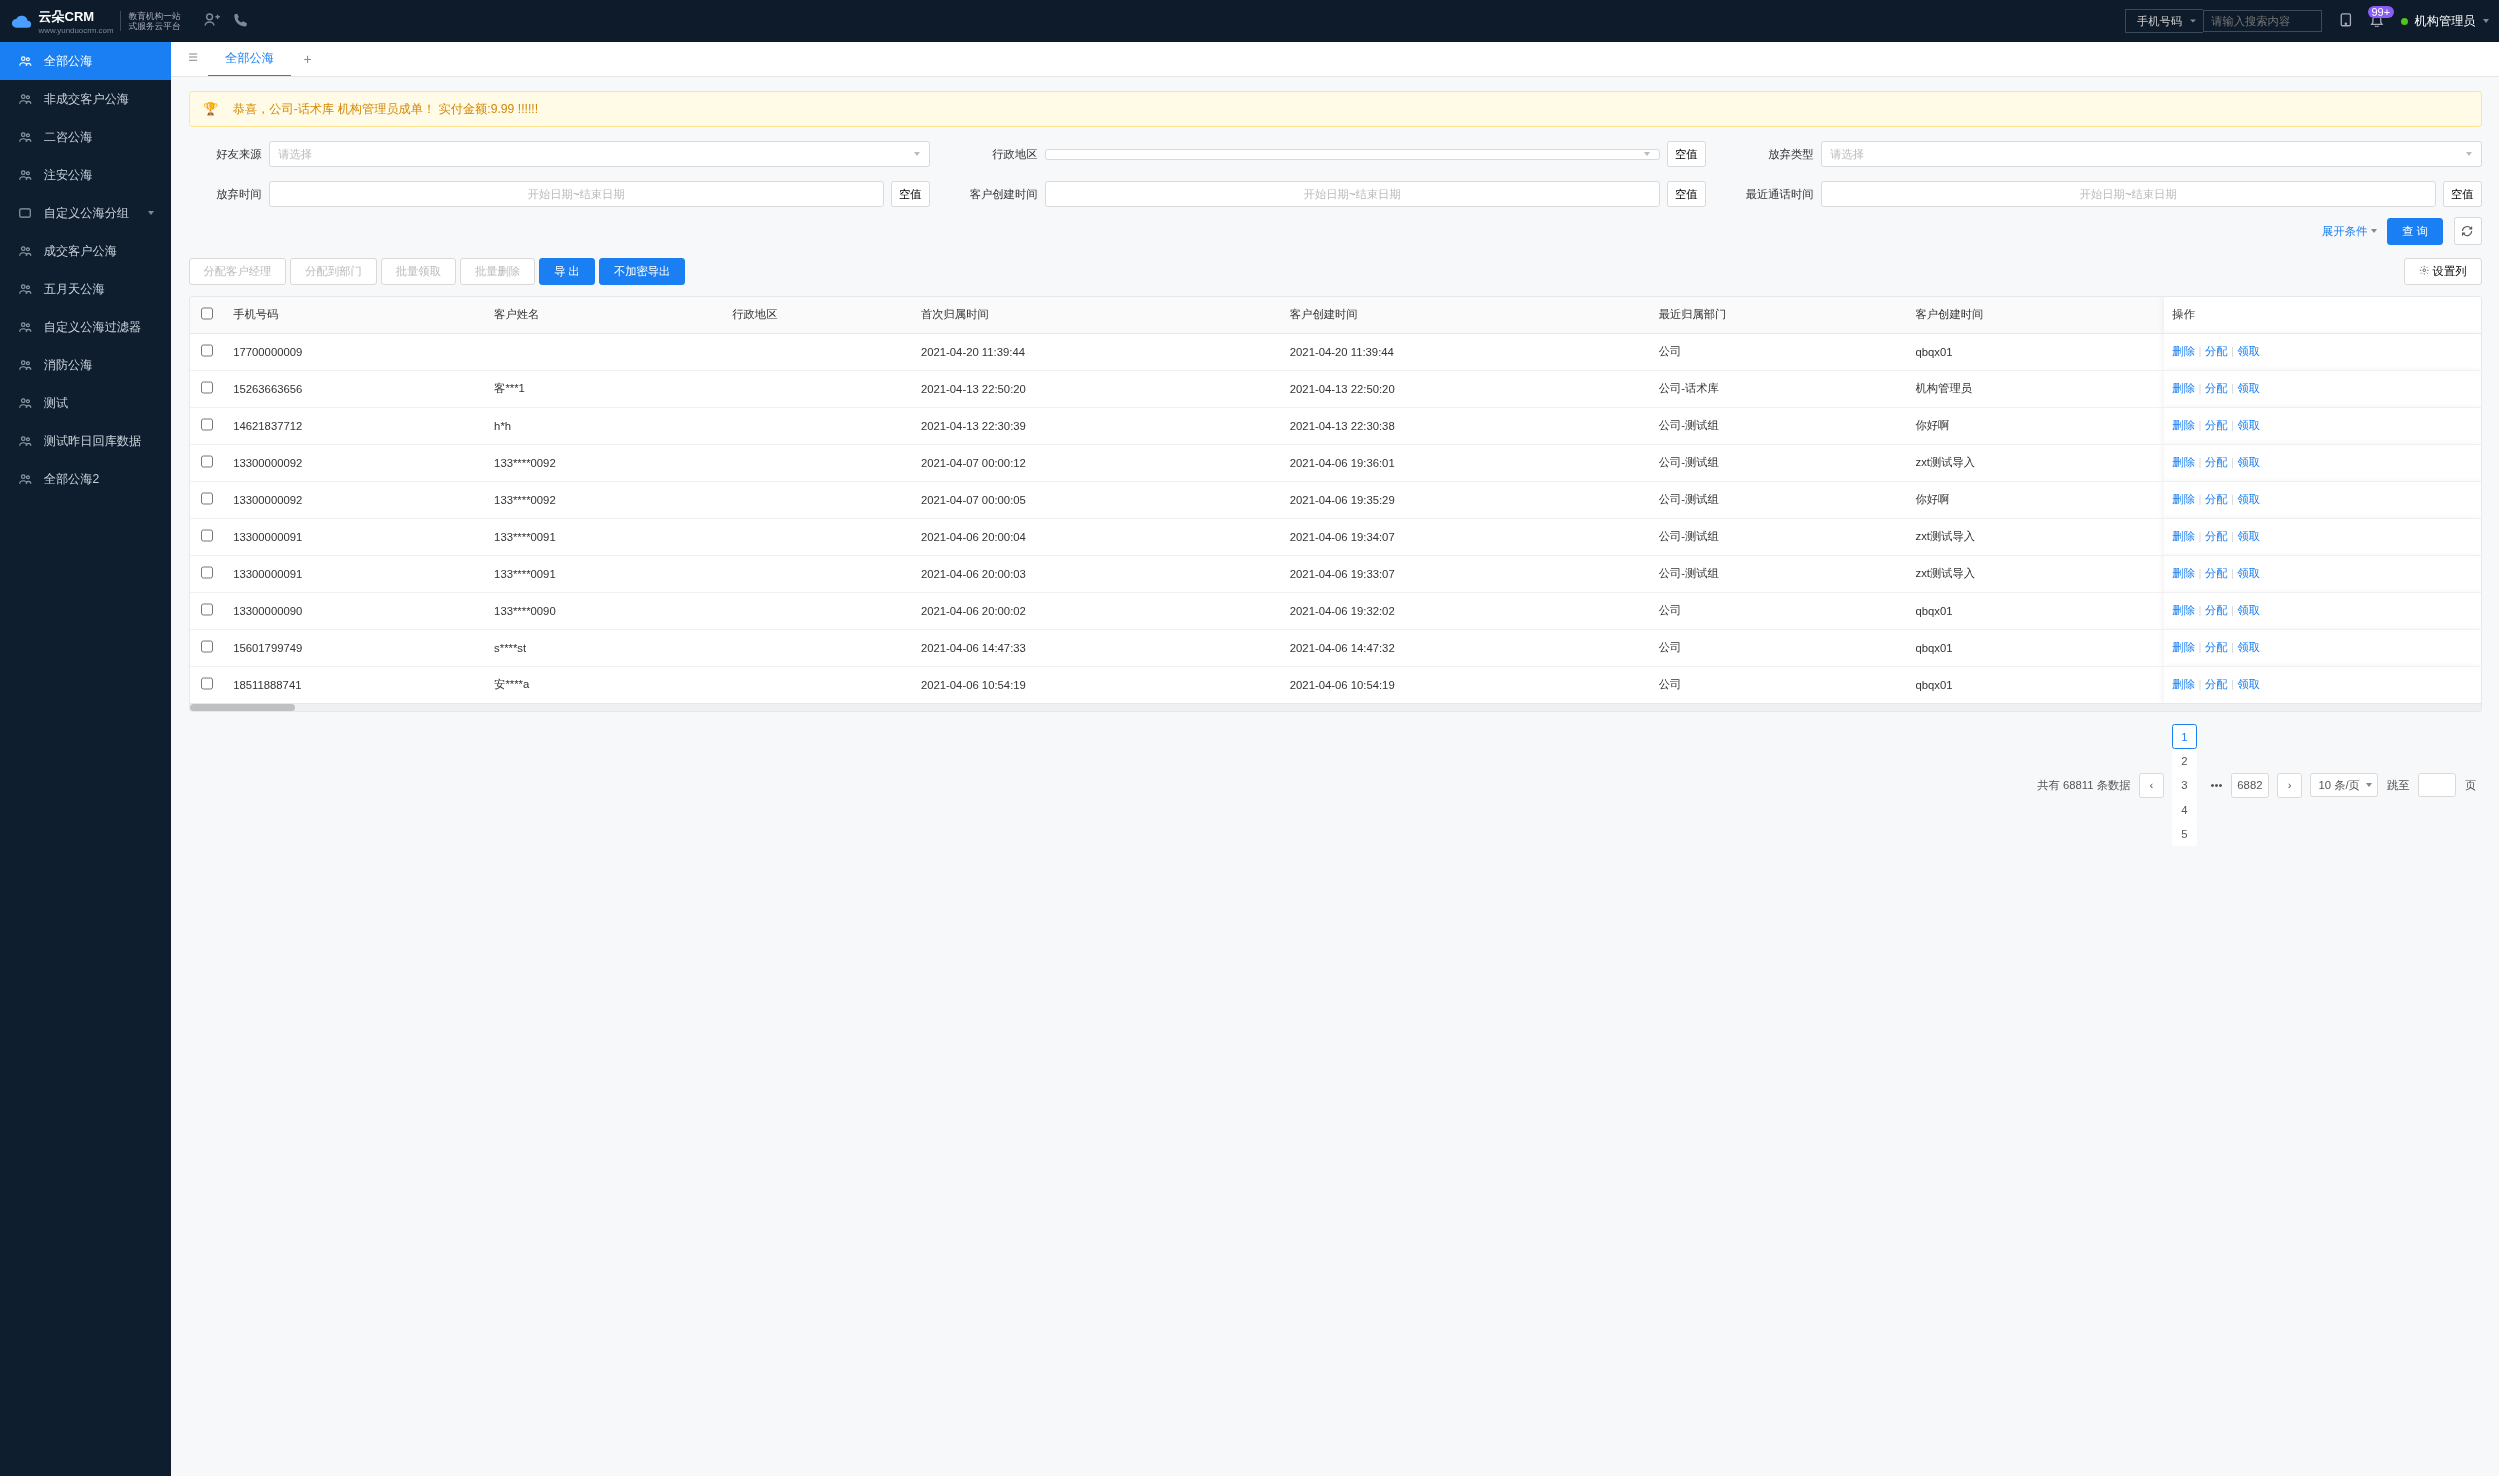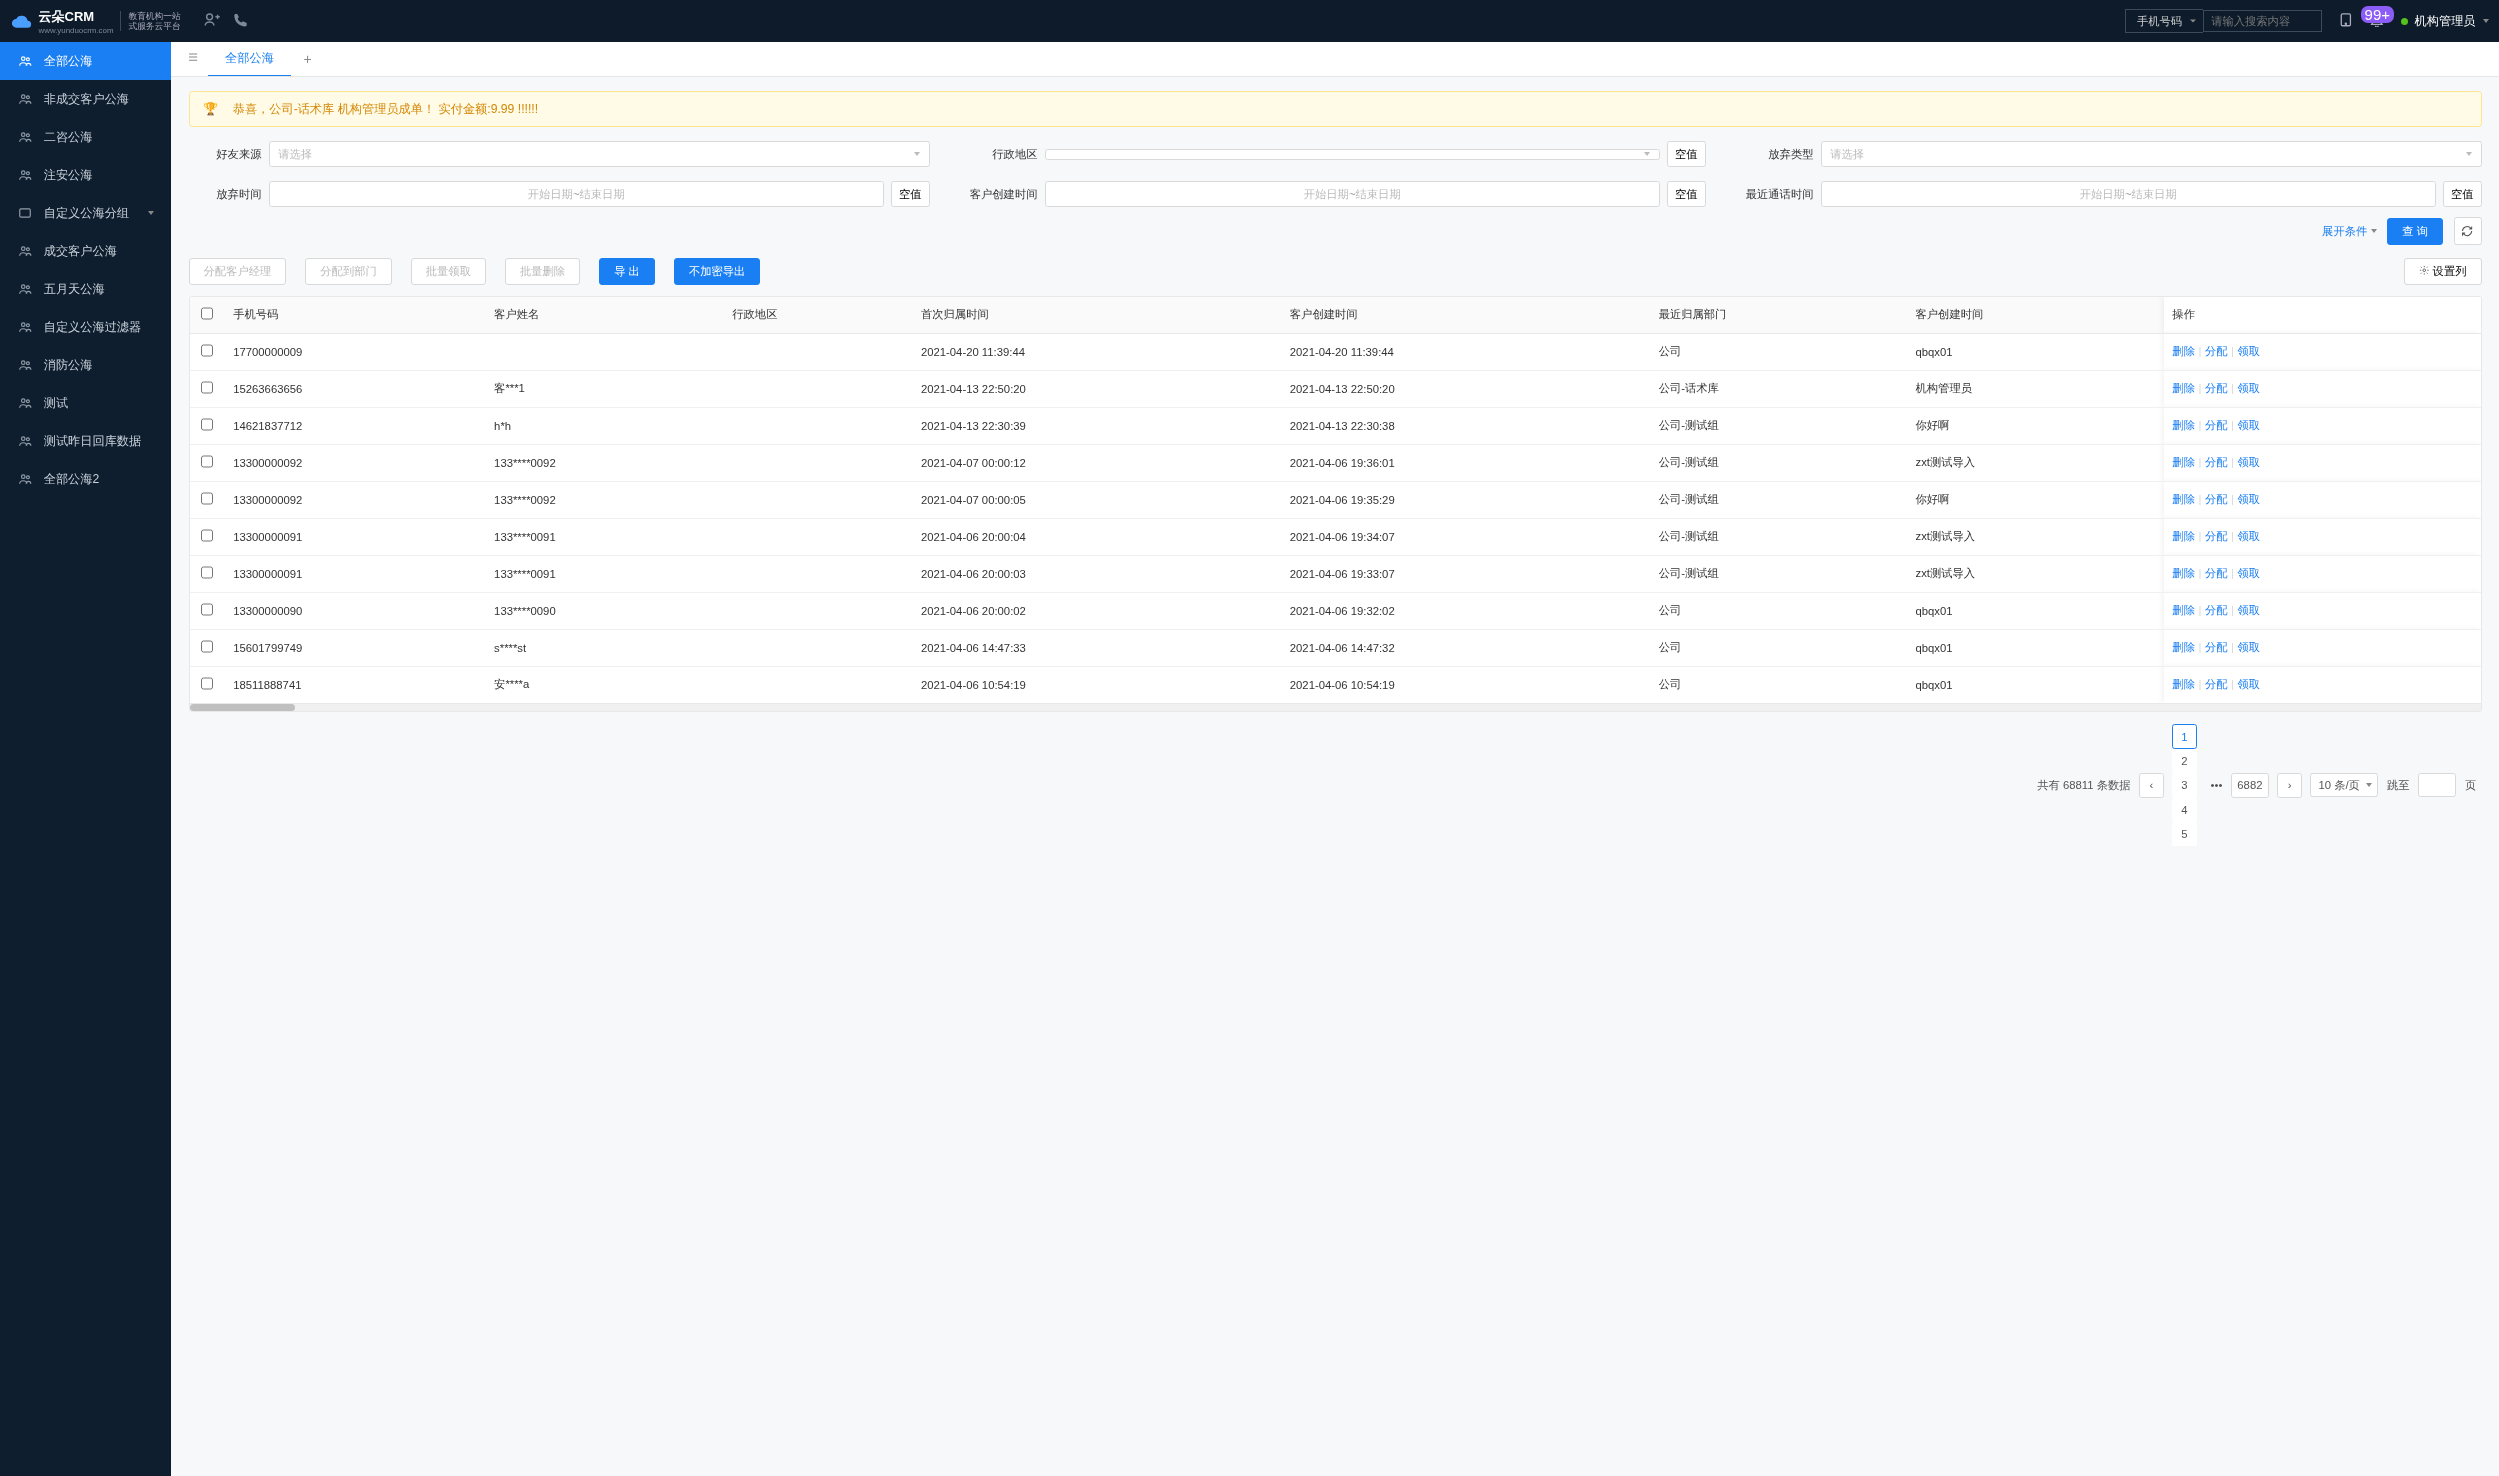--- a/index.html
+++ b/index.html
@@ -16,21 +16,21 @@
 .nav-item.active { color: #fff; font-weight: 600; }
 .nav-icons { display: flex; gap: 12.2px; margin-left: 8.7px; align-items: center; }
 .nav-icon { color: #7a8a9a; cursor: pointer; }
 .spacer { flex: 1; }
 .search-type { border: 0.9px solid #3a4a5a; padding: 3.5px 21px 3.5px 10.5px; color: #ccc; font-size: 11.3px; position: relative; border-right: none; }
 .search-type::after { content: ""; position: absolute; right: 7px; top: 50%; width: 0; height: 0; border-left: 3.5px solid transparent; border-right: 3.5px solid transparent; border-top: 3.5px solid #888; transform: translateY(-50%); }
 .search-box { border: 0.9px solid #3a4a5a; padding: 3.5px 7px; display: flex; align-items: center; gap: 11px; width: 119px; }
 .search-box input { background: transparent; border: none; color: #fff; outline: none; width: 105px; font-size: 11.3px; }
 .header-right { display: flex; align-items: center; gap: 15.7px; margin-left: 15.7px; }
 .badge-wrap { position: relative; }
-.badge { position: absolute; top: -5.2px; right: -8.7px; background: #8b5cf6; color: #fff; font-size: 15px; padding: 0 3.5px; border-radius: 7px; }
+.badge { position: absolute; top: -5.2px; right: -8.7px; background: #8b5cf6; color: #fff; font-size: 11px; padding: 0 3.5px; border-radius: 7px; }
 .user { display: flex; align-items: center; gap: 7px; color: #fff; cursor: pointer; }
 .user-dot { width: 7px; height: 7px; border-radius: 50%; background: #52c41a; }
 .chev-down { width:0;height:0;border-left:3.5px solid transparent;border-right:3.5px solid transparent;border-top:4.4px solid #888; }
 
 
 .sidebar { position: fixed; left: 0; top: 42px; bottom: 0; width: 171px; background: #0f1e2e; color: #c9d2db; overflow-y: auto; }
 .side-item { display: flex; align-items: center; gap: 12.2px; padding: 10.5px 17.5px; cursor: pointer; font-size: 12.2px; }
 .side-item.active { background: #1a7ff2; color: #fff; }
 .side-icon { width: 14px; height: 14px; opacity: 0.7; }
 .side-item.active .side-icon { opacity: 1; }
@@ -56,21 +56,21 @@
 .date-range { flex: 1; border: 0.9px solid #d9d9d9; border-radius: 2.6px; padding: 4.4px 8.7px; background: #fff; display: flex; align-items: center; justify-content: center; font-size: 11.3px; color: #bbb; }
 .date-range .tilde { color: #999; }
 .null-btn { border: 0.9px solid #d9d9d9; border-radius: 2.6px; padding: 4.4px 7px; font-size: 11.3px; background: #fff; cursor: pointer; }
 
 .filter-actions { display: flex; justify-content: flex-end; gap: 10.5px; margin-bottom: 12.2px; align-items: center; }
 .expand-link { color: #1a7ff2; cursor: pointer; font-size: 11.3px; display: flex; align-items: center; gap: 3.5px; }
 .btn { border: 0.9px solid #d9d9d9; border-radius: 3px; padding: 5.2px 14px; background: #fff; cursor: pointer; font-size: 11.3px; }
 .btn-primary { background: #1a7ff2; border-color: #1a7ff2; color: #fff; }
 .refresh-btn { border: 0.9px solid #d9d9d9; border-radius: 2.6px; width: 28px; height: 28px; display: flex; align-items: center; justify-content: center; cursor: pointer; background: #fff; }
 
-.toolbar { display: flex; gap: 19px; margin-bottom: 10.5px; align-items: flex-start; }
+.toolbar { display: flex; gap: 4px; margin-bottom: 10.5px; align-items: flex-start; }
 .btn-disabled { color: #bbb; }
 .toolbar-right { margin-left: auto; display: flex; align-items: center; gap: 5.2px; }
 
 
 .table-wrap { background: #fff; border: 0.9px solid #e8e8e8; border-radius: 2.6px; overflow: hidden; }
 table { width: 100%; border-collapse: collapse; font-size: 11.3px; }
 thead th { background: #fafafa; text-align: left; padding: 10.5px 8.7px; color: #333; font-weight: 500; border-bottom: 0.9px solid #e8e8e8; }
 tbody td { padding: 10.5px 8.7px; border-bottom: 0.9px solid #f0f0f0; color: #333; }
 tbody tr:last-child td { border-bottom: none; }
 .check-col { width: 35px; text-align: center; }

